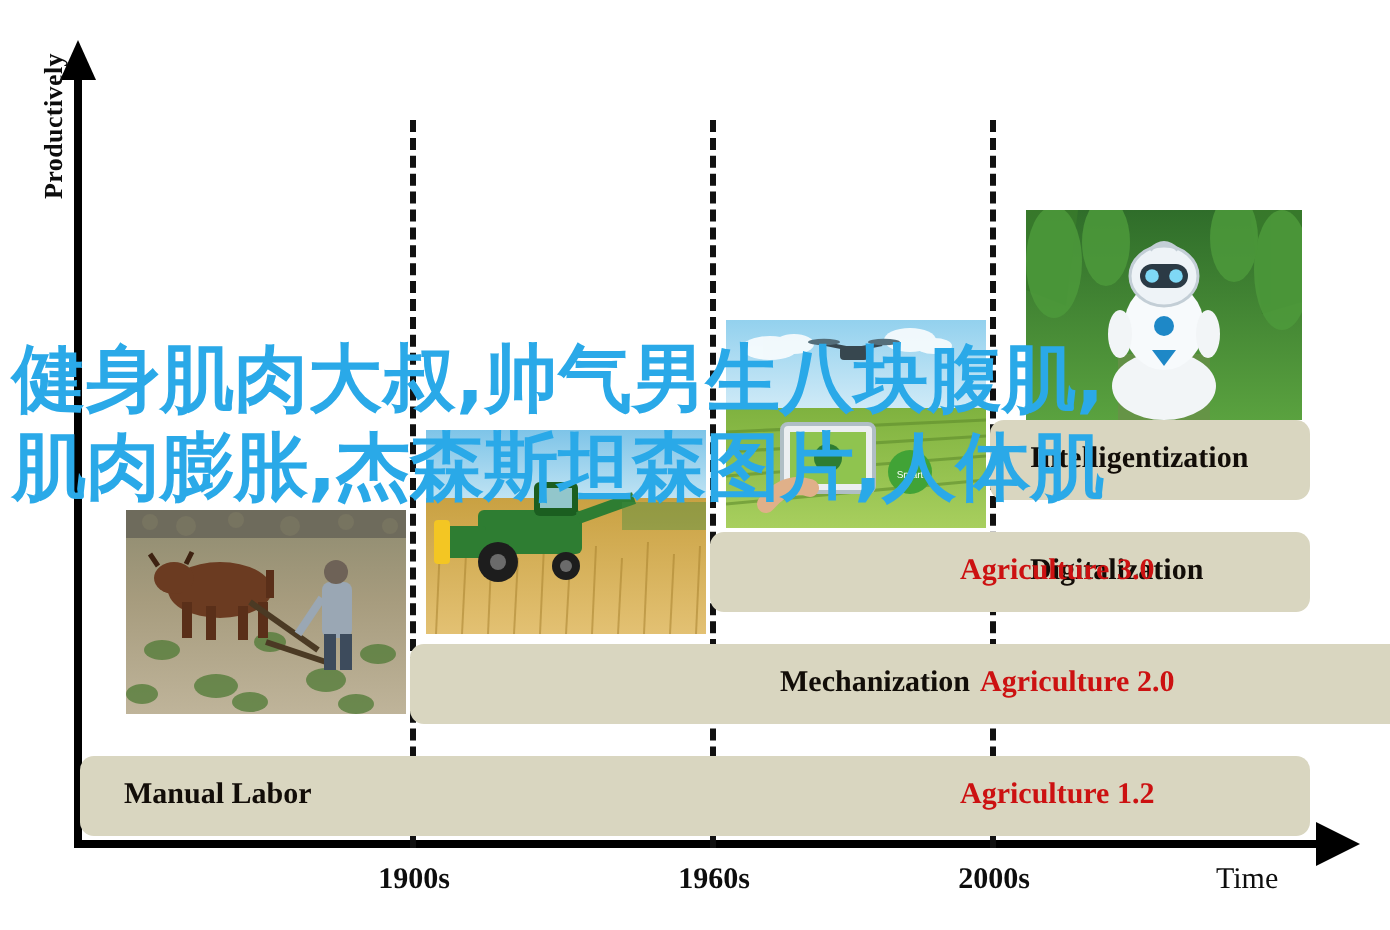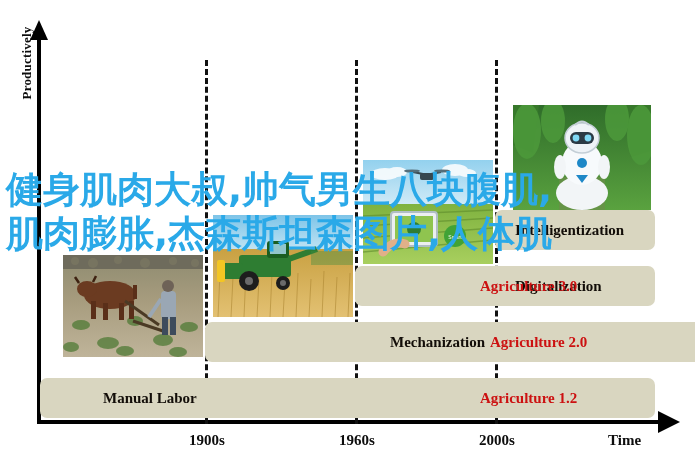--- a/index.html
+++ b/index.html
@@ -18,21 +18,21 @@
      border-left:9px solid transparent;border-right:9px solid transparent;border-bottom:20px solid #000;}
   .axis-x-line{position:absolute;left:37px;top:420px;width:625px;height:4px;background:#000;}
   .axis-x-arrow{position:absolute;left:658px;top:411px;width:0;height:0;
      border-top:11px solid transparent;border-bottom:11px solid transparent;border-left:22px solid #000;}
 
   .axis-y-label{
     position:absolute;left:-28px;top:55px;width:110px;
     transform:rotate(-90deg);transform-origin:center center;
     font-weight:bold;font-size:13px;color:#0d0d0d;text-align:center;letter-spacing:.2px;
   }
-  .axis-x-title{position:absolute;left:608px;top:432px;font-weight:bold;font-size:15px;color:#0d0d0d;}
+  .axis-x-title{position:absolute;left:608px;top:432px;font-weight:normal;font-size:15px;color:#0d0d0d;}
 
   
   .vline{position:absolute;top:60px;width:0;border-left:3px dashed #111;height:364px;}
   .vline.v1{left:205px;}
   .vline.v2{left:355px;}
   .vline.v3{left:495px;}
 
   .tick{position:absolute;top:432px;font-weight:bold;font-size:15px;color:#0d0d0d;transform:translateX(-50%);}
 
   
@@ -44,21 +44,21 @@
     font-weight:bold;font-size:15px;white-space:nowrap;color:#120d08;
   }
   .bar .cap.red{color:#cc1111;}
 
   
   .row1{top:378px;left:40px;width:615px;}   
   .row2{top:322px;left:205px;width:510px;}  
   .row3{top:266px;left:355px;width:300px;}  
   .row4{top:210px;left:495px;width:160px;}  
 
-  .cap-left{left:22px;margin-left:41px;}
+  .cap-left{left:22px;}
   .cap-c2{left:185px;}
   .cap-c3{left:160px;}
   .cap-c4{left:20px;}
   .cap-r1{left:440px;}
   .cap-r2{left:275px;margin-left:10px;}
   .cap-r3{left:125px;}
 
   
   .photo{position:absolute;overflow:hidden;background:#cfcfcf;}
   .ph-manual{left:63px;top:255px;width:140px;height:102px;}

